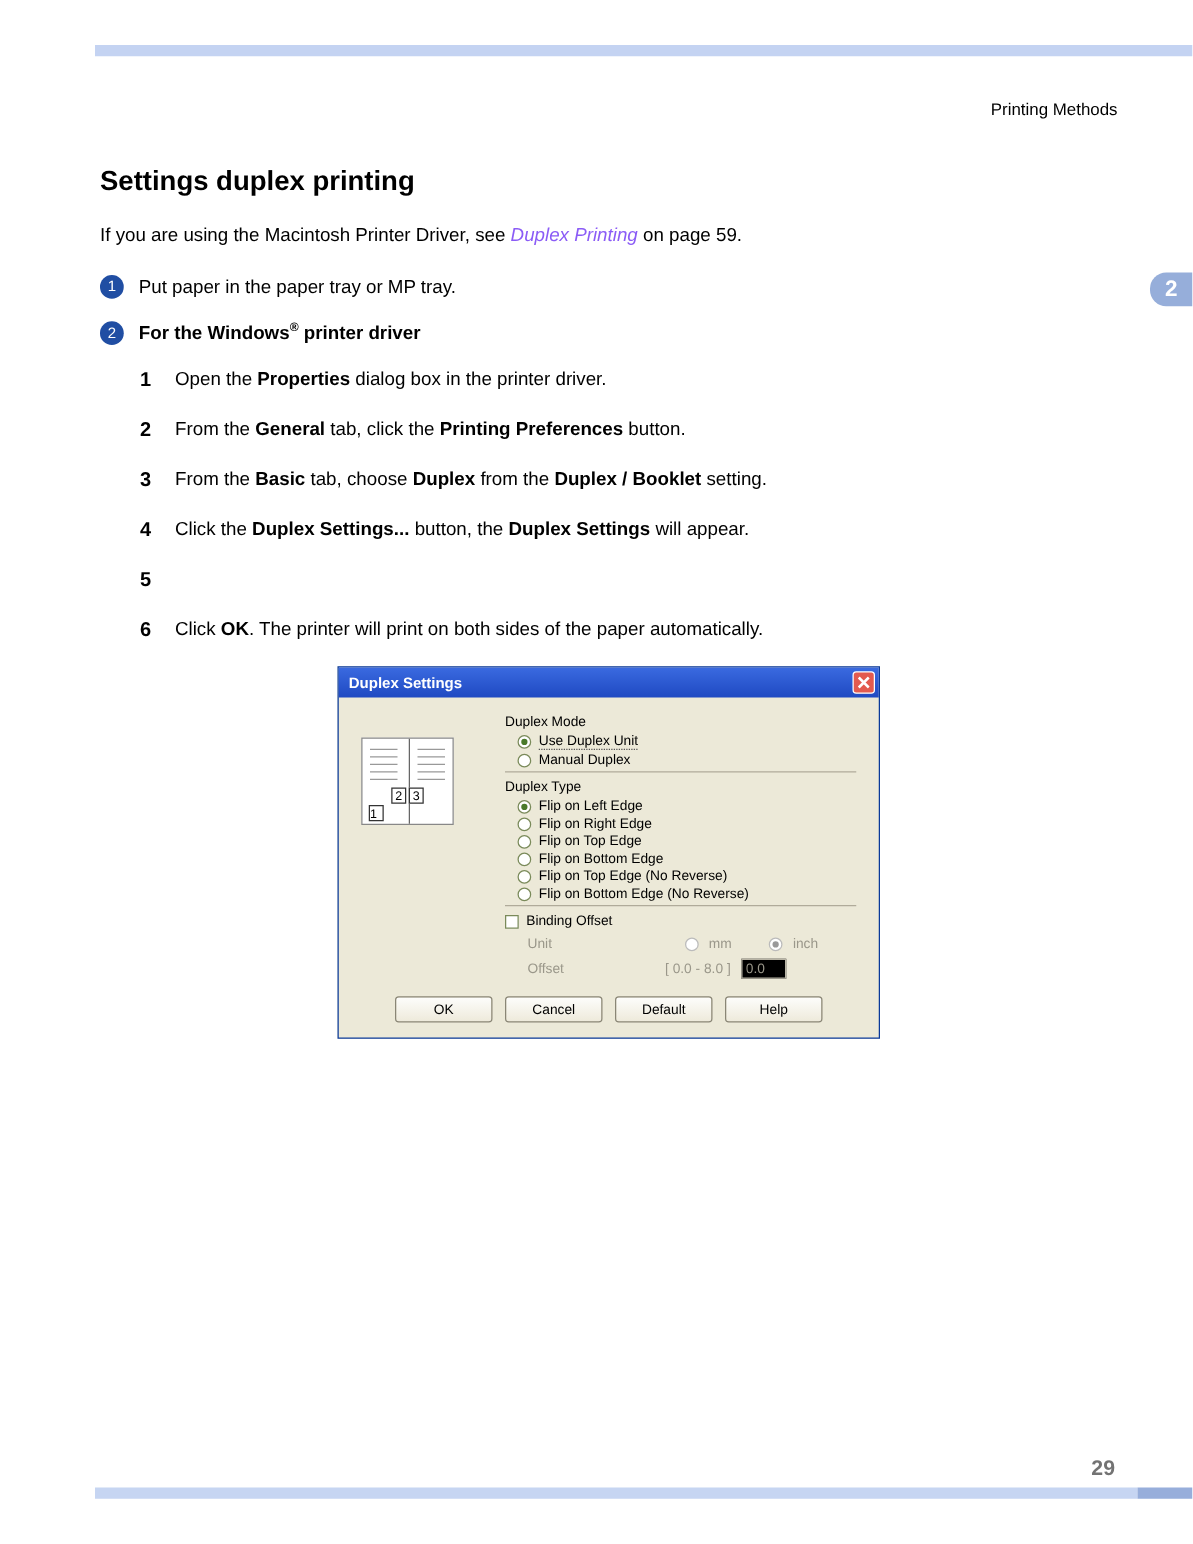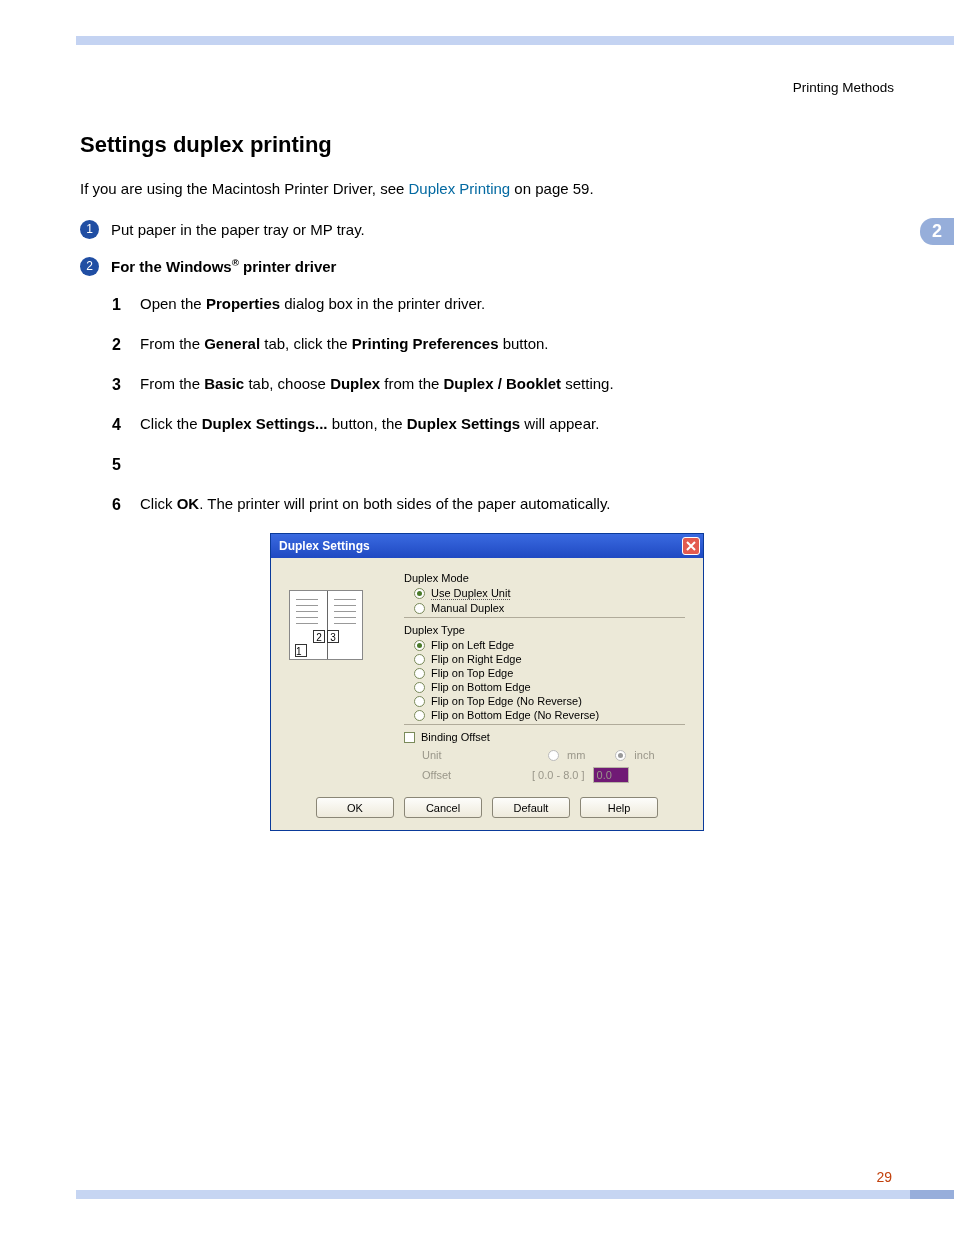--- a/index.html
+++ b/index.html
@@ -49,21 +49,21 @@
     top: 132px;
     left: 80px;
     right: 80px;
   }
   h2.section-title {
     font-size: 22px;
     font-weight: bold;
     margin: 0 0 20px 0;
   }
   .intro { margin: 0 0 20px 0; line-height: 1.4; }
-  .intro .link { color: #0369a1; cursor: pointer; }
+  .intro .link { color: #8b5cf6; font-style: italic; cursor: pointer; }
   .circle-num {
     display: inline-flex;
     width: 19px; height: 19px;
     border-radius: 50%;
     background: #204ea3;
     color: #fff;
     font-size: 12px;
     align-items: center;
     justify-content: center;
     margin-right: 12px;
@@ -144,37 +144,37 @@
   .chk {
     width: 11px; height: 11px; border: 1px solid #7a8a5a; background: #fff; cursor: pointer;
   }
   .dotted { border-bottom: 1px dotted #555; }
   .lbl { cursor: pointer; }
   .lbl.disabled { color: #9a978a; cursor: default; }
   .unit-row { display: flex; align-items: center; margin: 6px 0 2px 18px; gap: 8px; }
   .unit-row .field-label { width: 70px; color:#9a978a; }
   .offset-input {
     width: 36px; height: 16px; border: 1px solid #b8b4a5;
-    font-size: 11px; padding: 0 3px; color:#9a978a; background:#701a75;
+    font-size: 11px; padding: 0 3px; color:#9a978a; background:#000000;
   }
   .btn-row { display: flex; justify-content: center; gap: 10px; padding: 0 0 12px 0; }
   .win-btn {
     width: 78px; height: 21px;
     border: 1px solid #8a8676; border-radius: 3px;
     background: linear-gradient(#fdfdfb, #eeeadb);
     font-family: Tahoma, Arial, sans-serif; font-size: 11px;
     cursor: pointer;
   }
   .page-number {
     position: absolute;
     bottom: 50px;
     right: 62px;
-    font-size: 14px;
-    font-weight: normal;
-    color: #c2410c;
+    font-size: 17px;
+    font-weight: bold;
+    color: #737373;
   }
   .bottom-bar {
     position: absolute;
     bottom: 36px;
     right: 0;
     width: 44px; height: 9px;
     background: #97aedb;
   }
   .bottom-bar-left {
     position: absolute;

